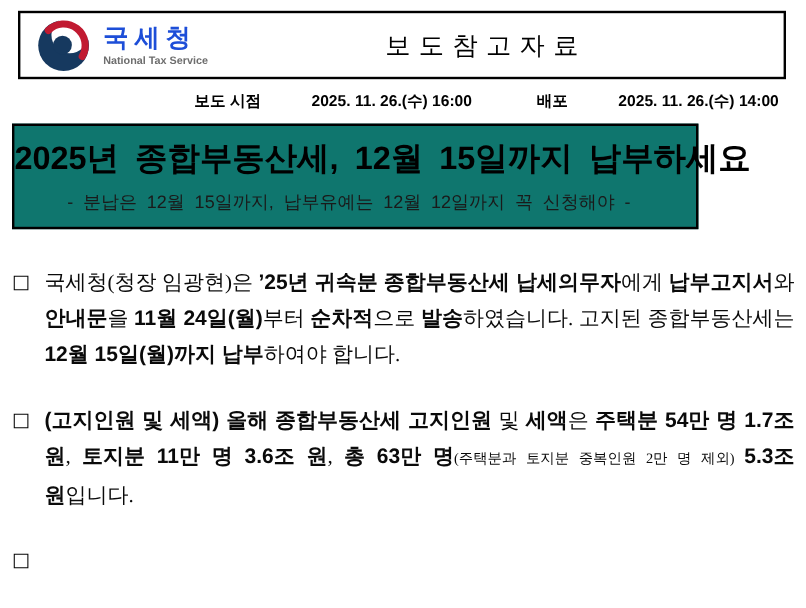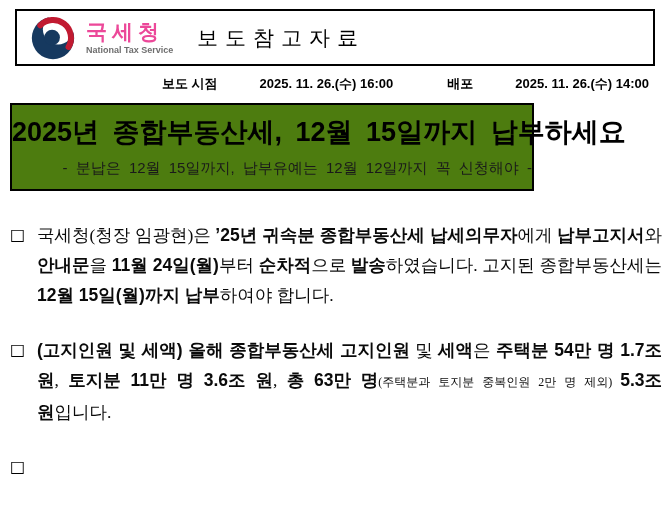--- a/index.html
+++ b/index.html
@@ -18,51 +18,51 @@
     width: 640px; height: 57px;
     border: 2px solid #000;
     display: flex; align-items: center;
     background: #fff;
   }
   .logo-wrap { display: flex; align-items: center; padding-left: 13px; width: 180px; }
   .emblem { width: 46px; height: 46px; flex: 0 0 auto; }
   .org-text { margin-left: 10px; }
   .org-name {
     font-family: "Liberation Sans", "DejaVu Sans", sans-serif;
-    font-size: 21px; font-weight: bold; color: #ec4899;
+    font-size: 21px; font-weight: bold; color: #1d4ed8;
     letter-spacing: 5px; line-height: 1.1; white-space: nowrap;
   }
   .org-name-en {
     font-family: "Liberation Sans", "DejaVu Sans", sans-serif;
     font-size: 9px; color: #6e6e6e; margin-top: 2px; white-space: nowrap; font-weight: bold;
   }
   .doc-type {
-    flex: 1; 
+    flex: 1; text-align: center;
     font-family: "Liberation Serif", "DejaVu Serif", serif;
     font-size: 21px; color: #000; letter-spacing: 7px;
     padding-right: 40px;
   }
 
   
   .press-line {
     position: absolute; top: 75px; right: 13px;
     font-family: "Liberation Sans", "DejaVu Sans", sans-serif;
     font-size: 13px; font-weight: bold; color: #000;
     display: flex; align-items: center; white-space: nowrap; gap: 28px;
   }
   .press-line .lbl { margin-right: 14px; }
   .press-line .val { margin-right: 26px; }
   .press-line .val:last-child { margin-right: 10px; }
 
   
   .headline-box {
     position: absolute; left: 10px; top: 103px;
-    width: 524px; height: 88px;
+    width: 572px; height: 88px;
     border: 2px solid #000;
-    text-align: right; background: #4d7c0f;
+    text-align: left; background: #0f766e;
   }
   .headline-title {
     margin-top: 9px;
     font-family: "Liberation Sans", "DejaVu Sans", sans-serif;
     font-size: 27px; font-weight: bold; color: #000;
     word-spacing: 6px; letter-spacing: 0px; white-space: nowrap;
   }
   .headline-subtitle {
     margin-top: 9px;
     font-family: "Liberation Sans", "DejaVu Sans", sans-serif;

